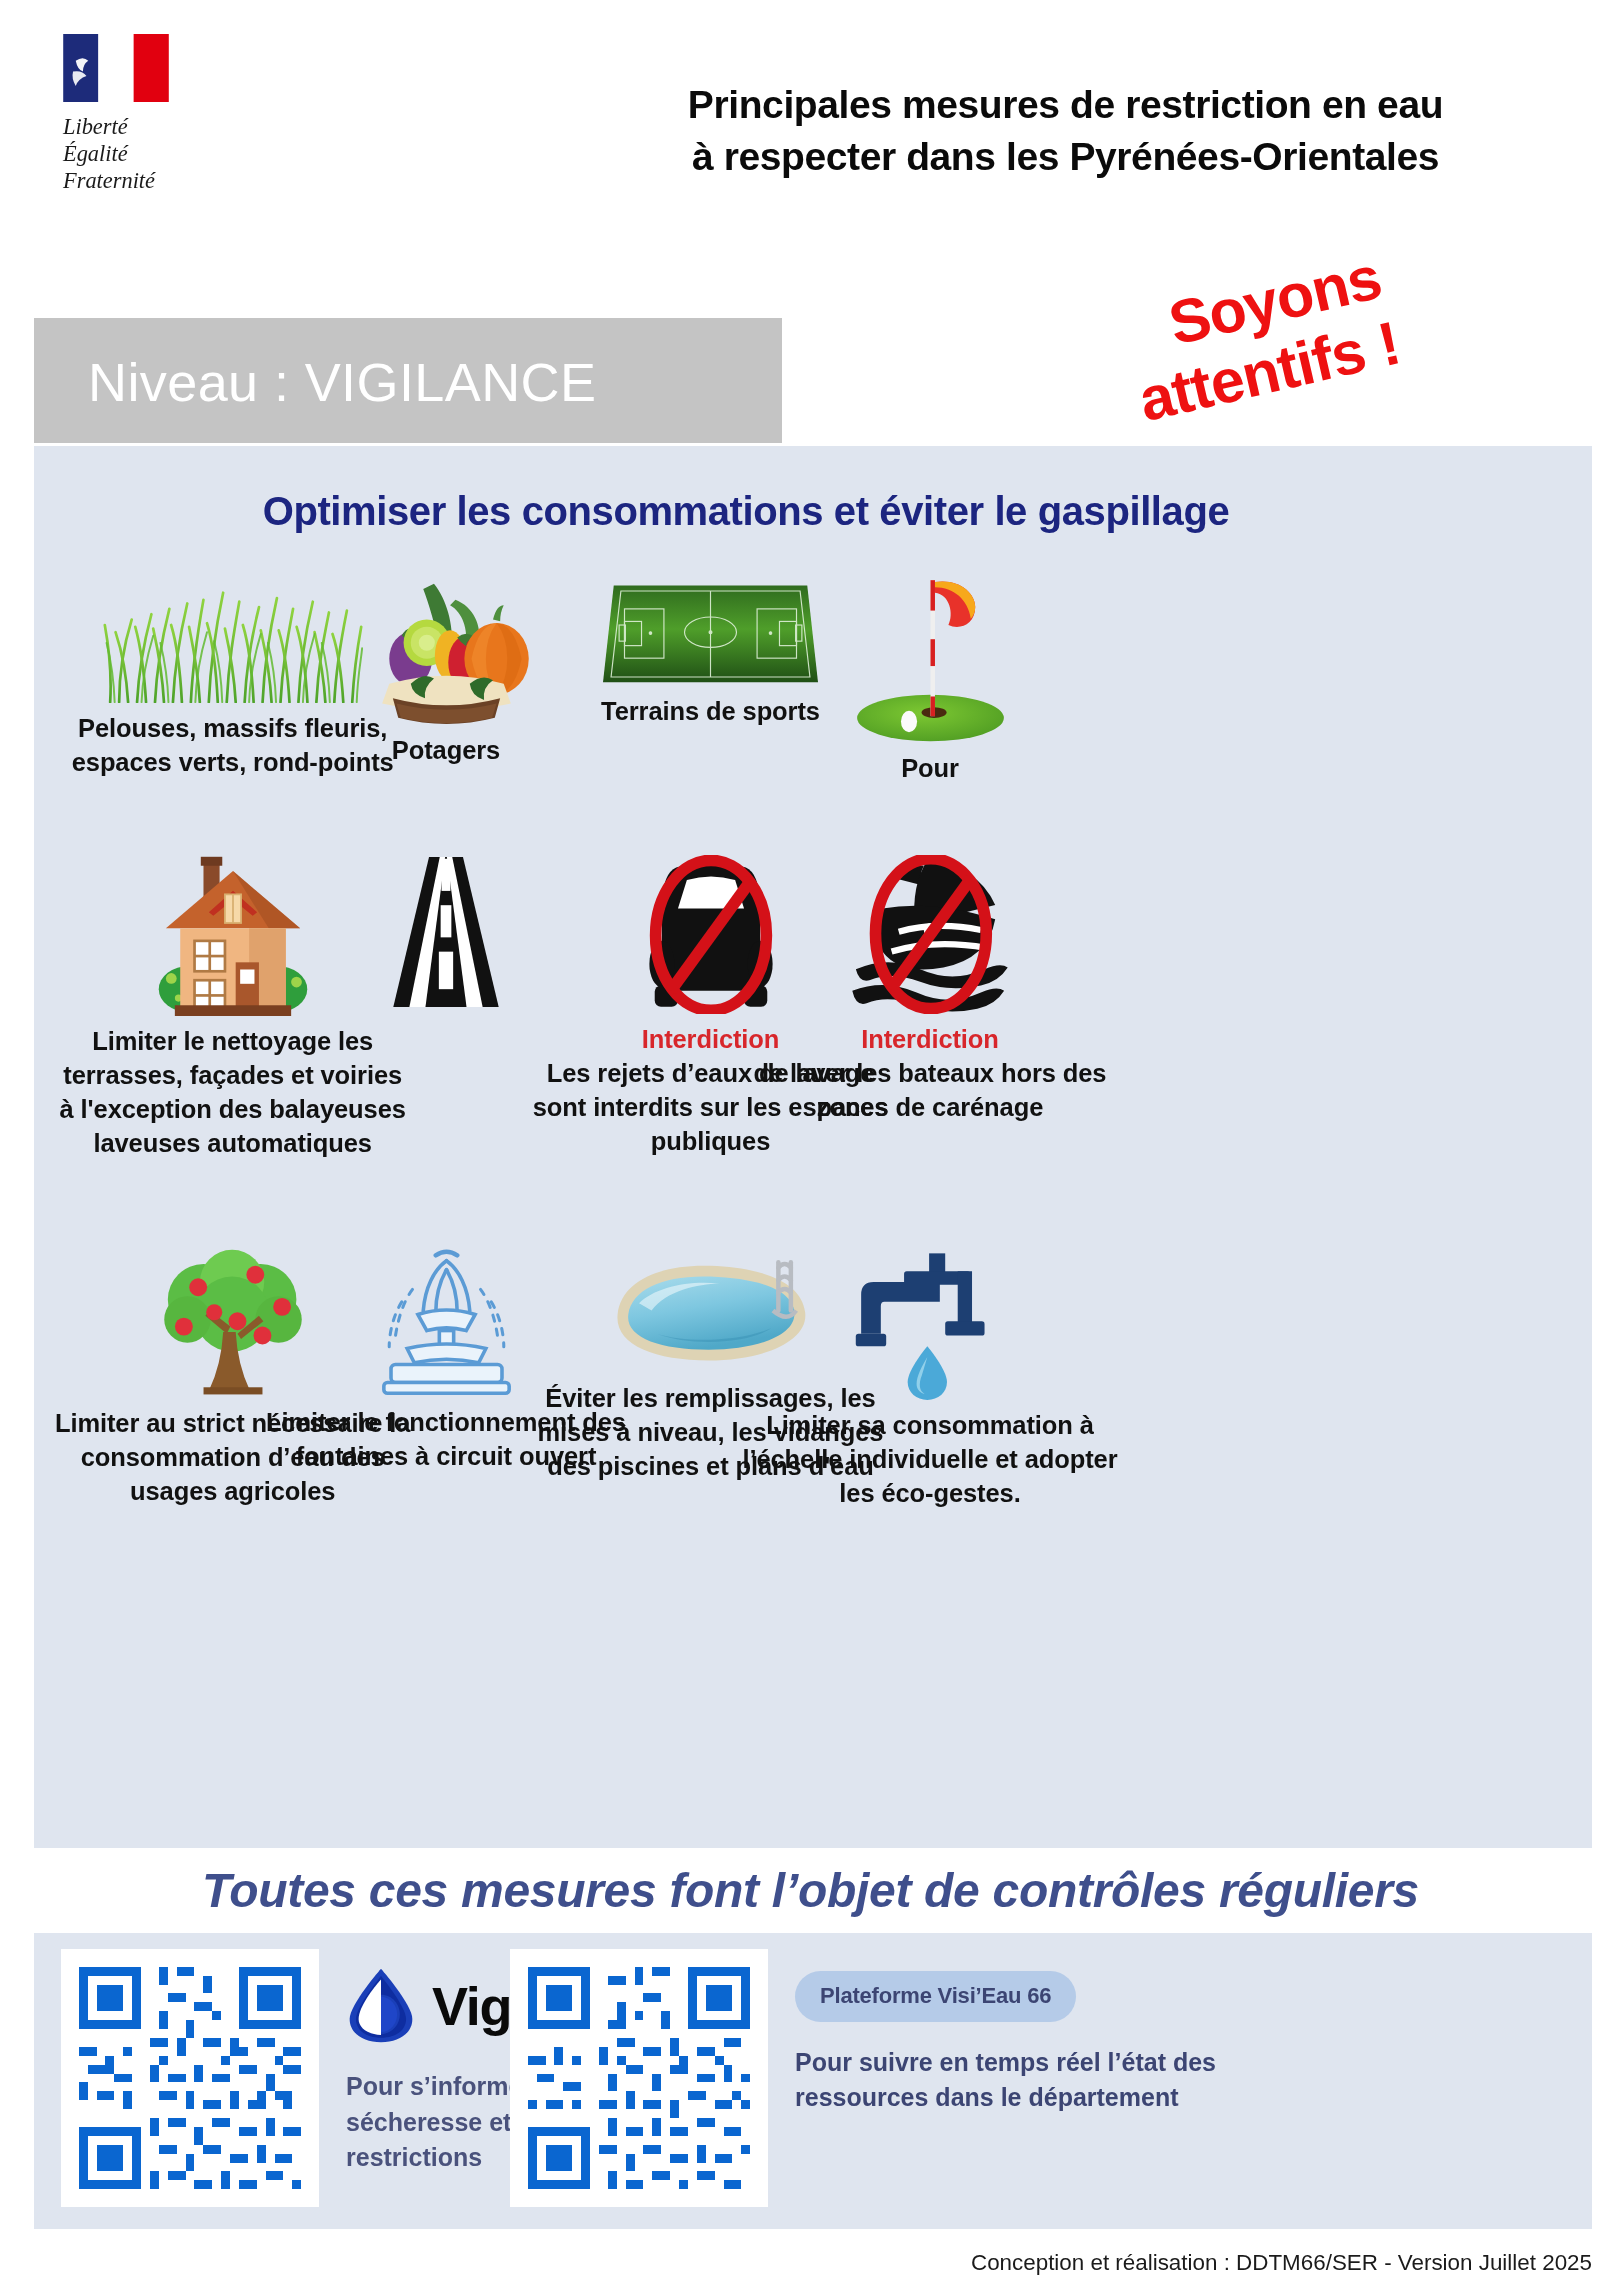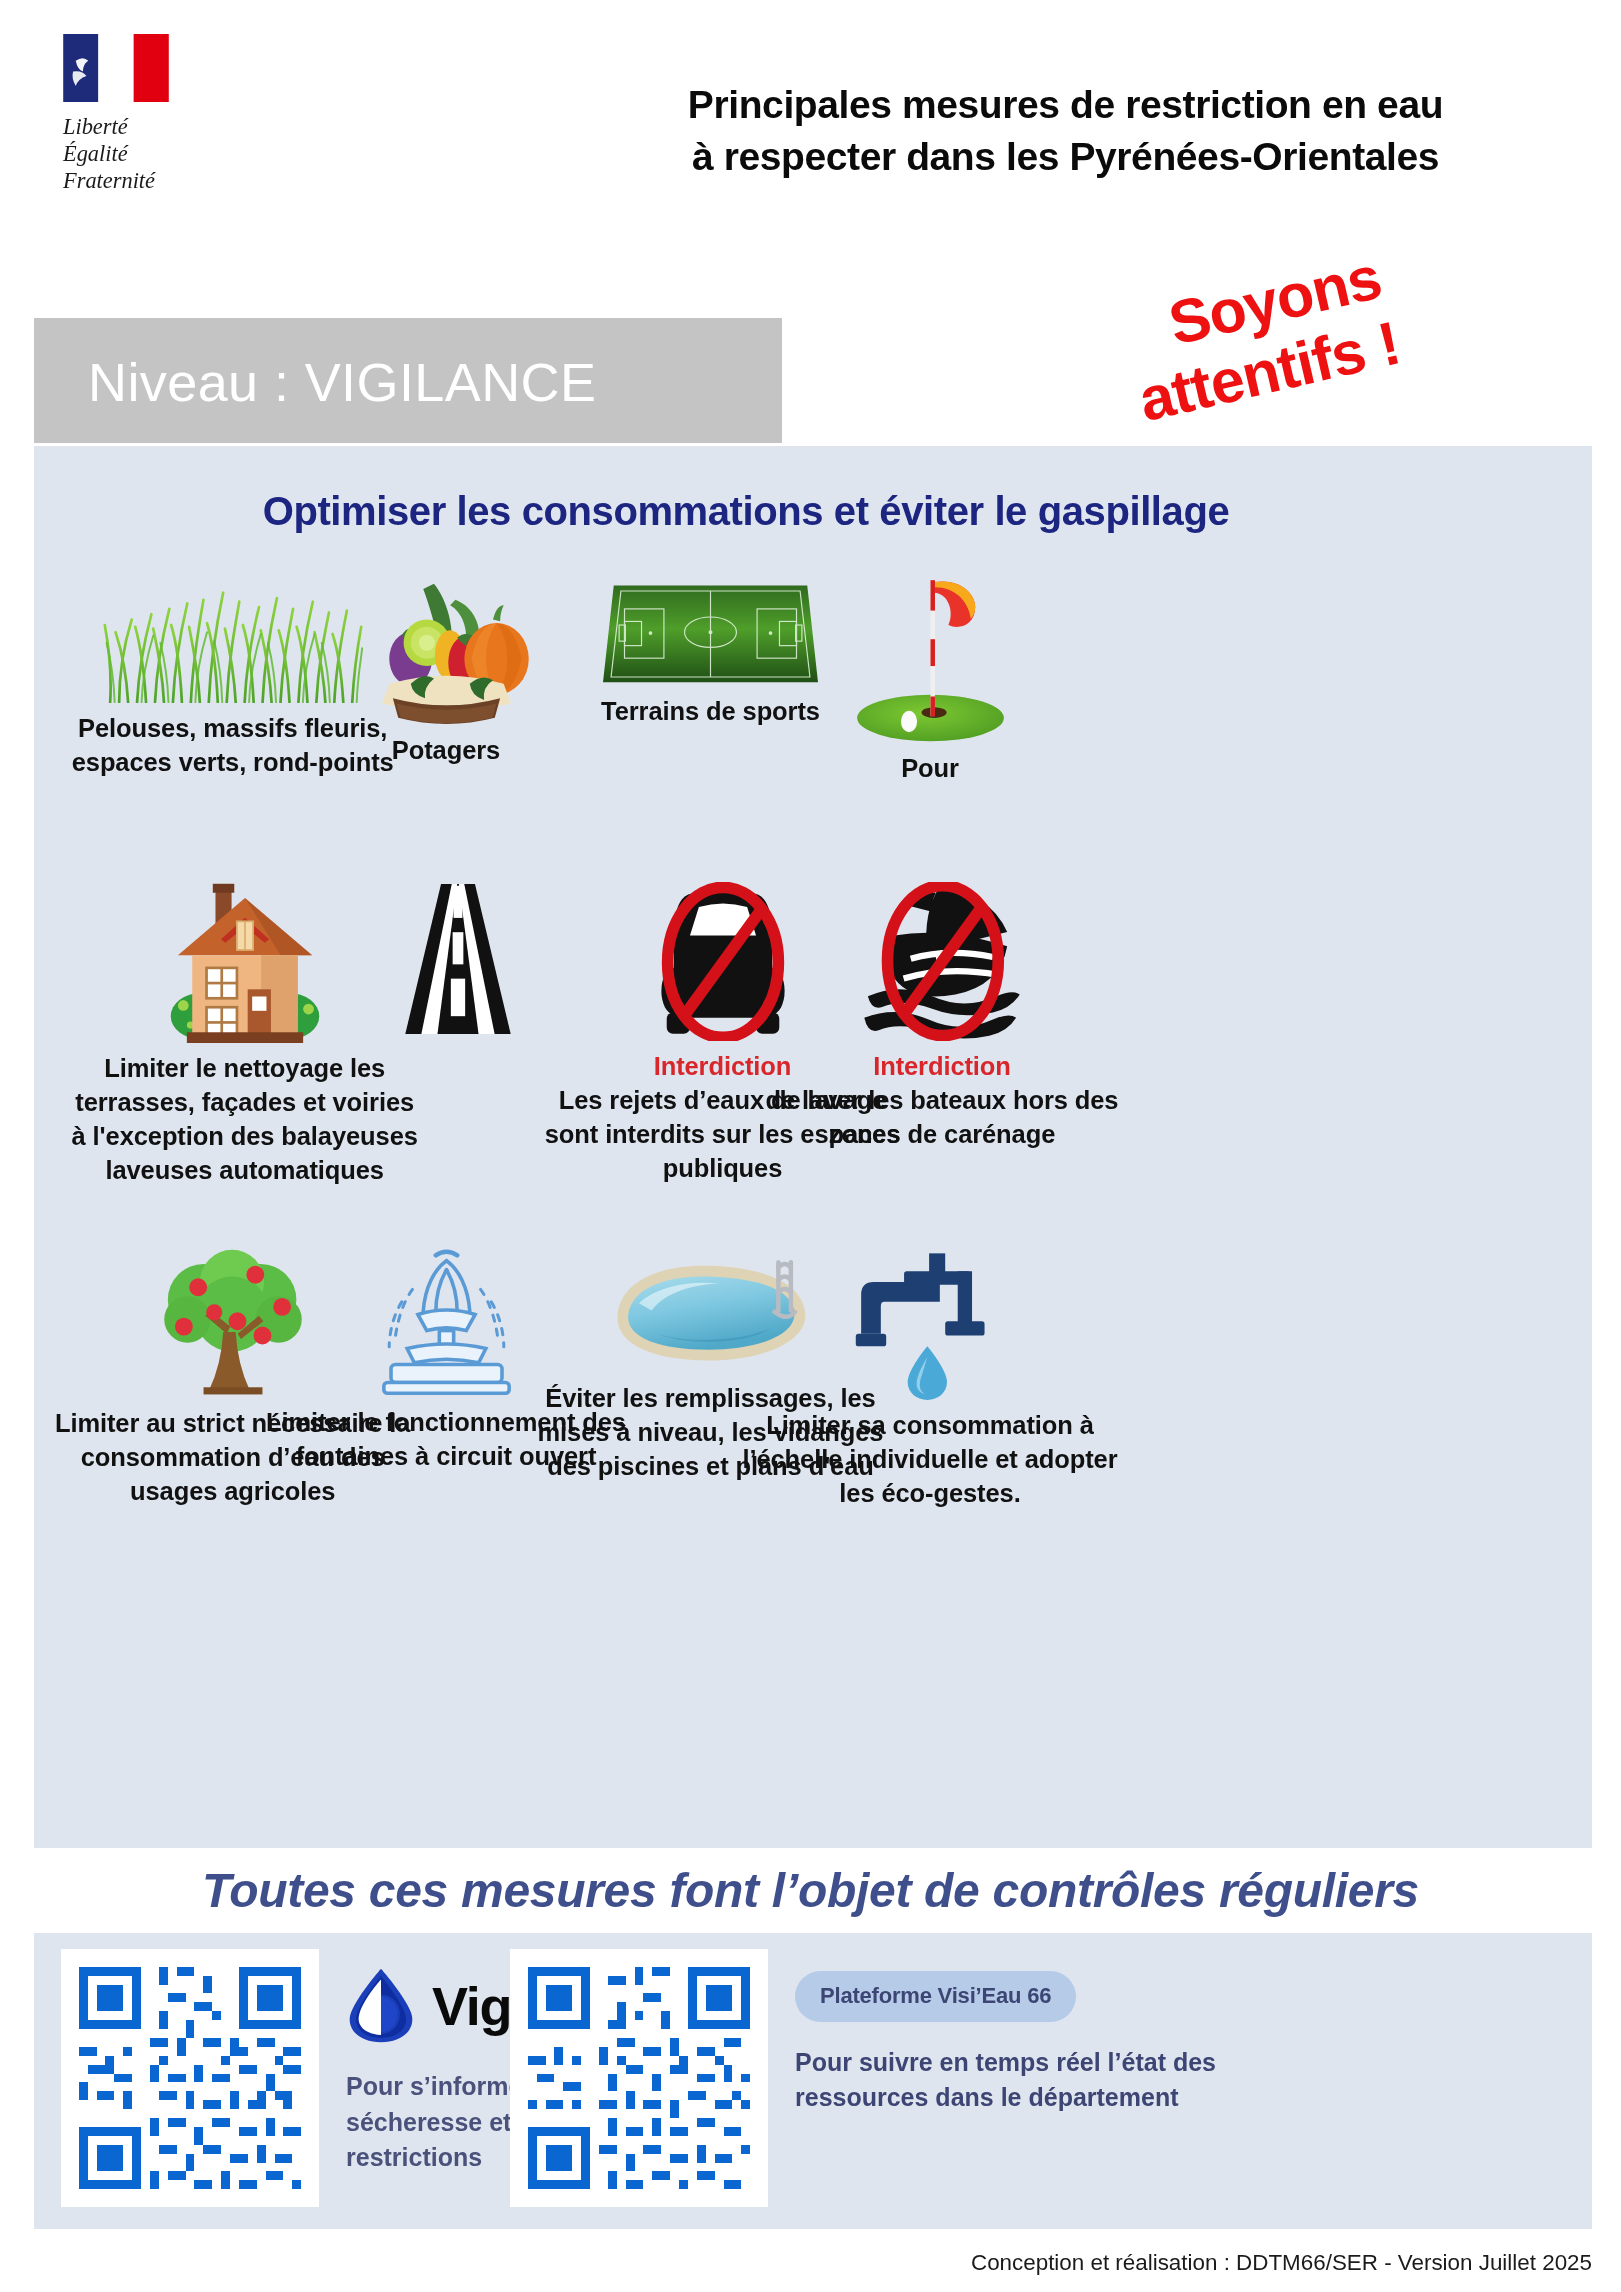--- a/index.html
+++ b/index.html
@@ -100,21 +100,21 @@
     letter-spacing:-0.1px;
   }
   .cap .interdiction{
     display:block;
     color:#d8262b;
     font-weight:bold;
   }
 
   
   .r1{top:127px;height:269px;}
-  .r2{top:436px;height:287px;margin-left:12px;}
+  .r2{top:409px;height:287px;}
   .r3{top:802px;height:296px;}
 
   .c1{left:19.7px;width:358px;}
   .c2{left:224px;width:376px;}
   .c3{left:484px;width:385px;}
   .c4{left:708px;width:376px;}
 
   
   .controles{
     position:absolute;left:0;top:1863px;width:1621px;

